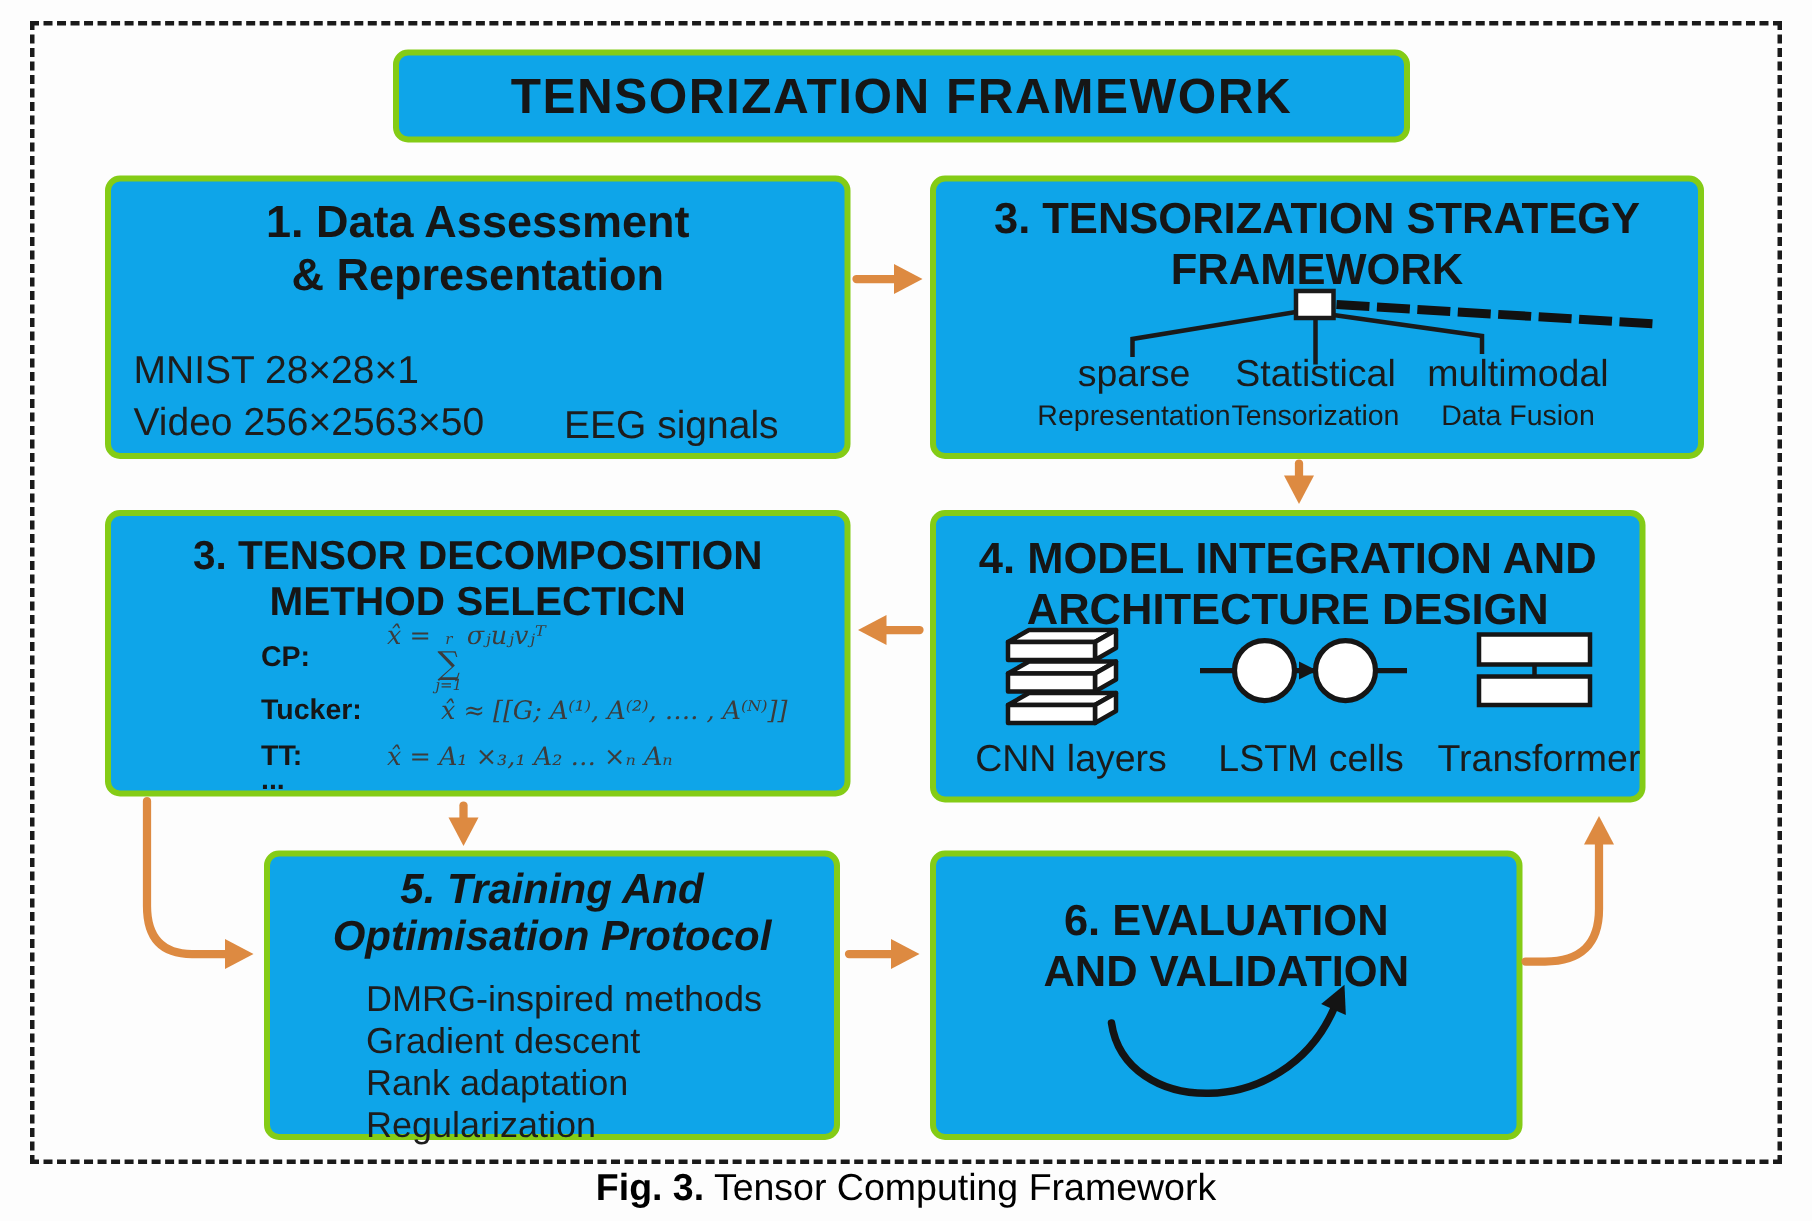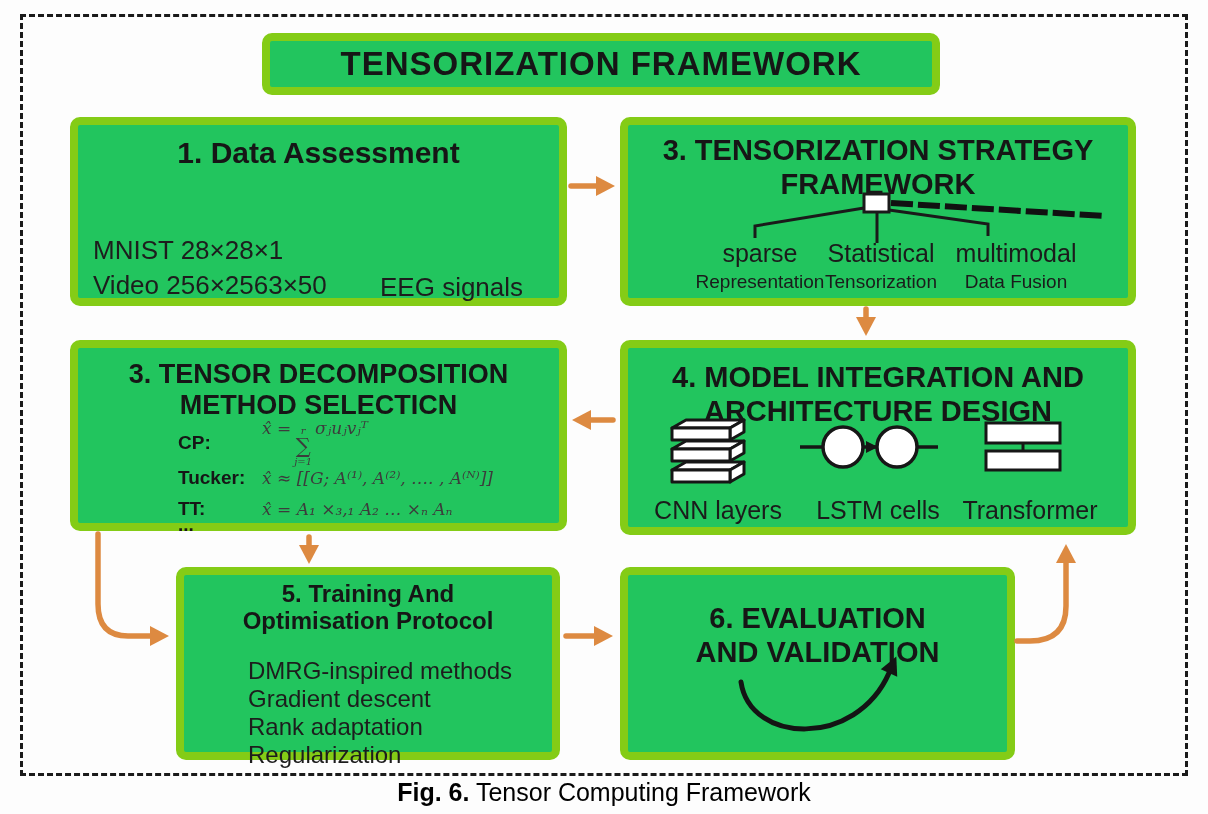--- a/index.html
+++ b/index.html
@@ -6,32 +6,32 @@
   .stage{
     position:relative;width:1208px;height:814px;background:#fdfdfd;overflow:hidden;
     font-family:"Liberation Sans",sans-serif;color:#161616;
   }
   *{box-sizing:border-box;}
   .dashed-frame{
     position:absolute;left:20px;top:14px;width:1168px;height:762px;
     border:3px dashed #1a1a1a;background:transparent;
   }
   .box{
-    position:absolute;background:#22c55e;border:8px solid #84cc16;border-radius:10px;
+    position:absolute;background:#0ea5e9;border:4px solid #84cc16;border-radius:10px;
   }
   .title-box{left:262px;top:33px;width:678px;height:62px;display:flex;align-items:center;justify-content:center;}
   .title-text{font-weight:700;font-size:33px;letter-spacing:1px;}
   .bh{position:absolute;left:0;width:100%;text-align:center;font-weight:700;line-height:1.16;}
   .box1{left:70px;top:117px;width:497px;height:189px;}
   .box2{left:620px;top:117px;width:516px;height:189px;}
   .box3{left:70px;top:340px;width:497px;height:191px;}
-  .box4{left:620px;top:340px;width:516px;height:195px;}
+  .box4{left:620px;top:340px;width:477px;height:195px;}
   .box5{left:176px;top:567px;width:384px;height:193px;}
   .box6{left:620px;top:567px;width:395px;height:193px;}
-  .h30{font-size:30px;} .h29{font-size:29px;} .h27{font-size:27px;} .h28{font-size:24px;}
+  .h30{font-size:30px;} .h29{font-size:29px;} .h27{font-size:27px;} .h28{font-size:28px;font-style:italic;}
   .body-line{position:absolute;font-size:26px;color:#1d1d1d;white-space:nowrap;}
   .branch{position:absolute;transform:translateX(-50%);text-align:center;white-space:nowrap;}
   .branch .b-name{font-size:25px;color:#1b1b1b;}
   .branch .b-sub{font-size:19px;color:#1b1b1b;margin-top:3px;}
   .f-row{position:absolute;display:flex;align-items:center;white-space:nowrap;}
   .f-label{font-weight:700;font-size:19px;width:84px;color:#161616;}
   .formula{font-family:"DejaVu Serif","DejaVu Sans",serif;font-style:italic;font-size:17px;color:#3c3c3c;}
   .sumstack{display:inline-flex;flex-direction:column;align-items:center;line-height:1;margin:0 3px;font-style:normal;}
   .sumstack .lim{font-size:10px;font-style:italic;}
   .sumstack .sig{font-size:21px;}
@@ -48,20 +48,21 @@
 
   <div class="dashed-frame"></div>
 
   <div class="box title-box">
     <span class="title-text">TENSORIZATION FRAMEWORK</span>
   </div>
 
   <div class="box box1">
     <div class="bh h30" style="top:11px;">
       <div>1. Data Assessment</div>
+      <div>&amp; Representation</div>
     </div>
     <div class="body-line" style="left:15px;top:110px;">MNIST 28×28×1</div>
     <div class="body-line" style="left:15px;top:145px;">Video 256×2563×50</div>
     <div class="body-line" style="left:302px;top:147px;">EEG signals</div>
   </div>
 
   <div class="box box2">
     <div class="bh h29" style="top:9px;">
       <div>3. TENSORIZATION STRATEGY</div>
       <div>FRAMEWORK</div>
@@ -88,21 +89,21 @@
     <div class="f-row" style="left:100px;top:70px;">
       <span class="f-label">CP:</span>
       <span class="formula">
         <span>x̂ =</span><span class="sumstack">
             <span class="lim">r</span>
             <span class="sig">∑</span>
             <span class="lim">j=1</span>
           </span><span>σⱼuⱼvⱼᵀ</span>
       </span>
     </div>
-    <div class="f-row" style="left:100px;top:119px;">
+    <div class="f-row" style="left:100px;top:119px;gap:36px;">
       <span class="f-label">Tucker:</span>
       <span class="formula">x̂ ≈ [[G; A⁽¹⁾, A⁽²⁾, …. , A⁽ᴺ⁾]]</span>
     </div>
     <div class="f-row" style="left:100px;top:150px;">
       <span class="f-label">TT:</span>
       <span class="formula">x̂ = A₁ ×₃,₁ A₂ … ×ₙ Aₙ</span>
     </div>
     <div class="f-row" style="left:100px;top:166px;">
       <span class="f-label">...</span>
     </div>
@@ -202,16 +203,16 @@
         <polygon class="acc-f" points="0,-10 19,0 0,10" stroke="none" transform="translate(594,636)" fill="#dd8a41"></polygon>
       </g>
       <g>
         <path d="M 1017 641 L 1030 641 Q 1066 641 1066 606 L 1066 562" class="acc-s" stroke="#dd8a41"></path>
         <polygon class="acc-f" points="0,-10 19,0 0,10" stroke="none" transform="translate(1066,563) rotate(-90)" fill="#dd8a41"></polygon>
       </g>
     </g>
   </svg>
 
   <div class="caption">
-    <b>Fig. 6.</b><span> Tensor Computing Framework</span>
+    <b>Fig. 3.</b><span> Tensor Computing Framework</span>
   </div>
 
 </div>
 
 </body></html>

